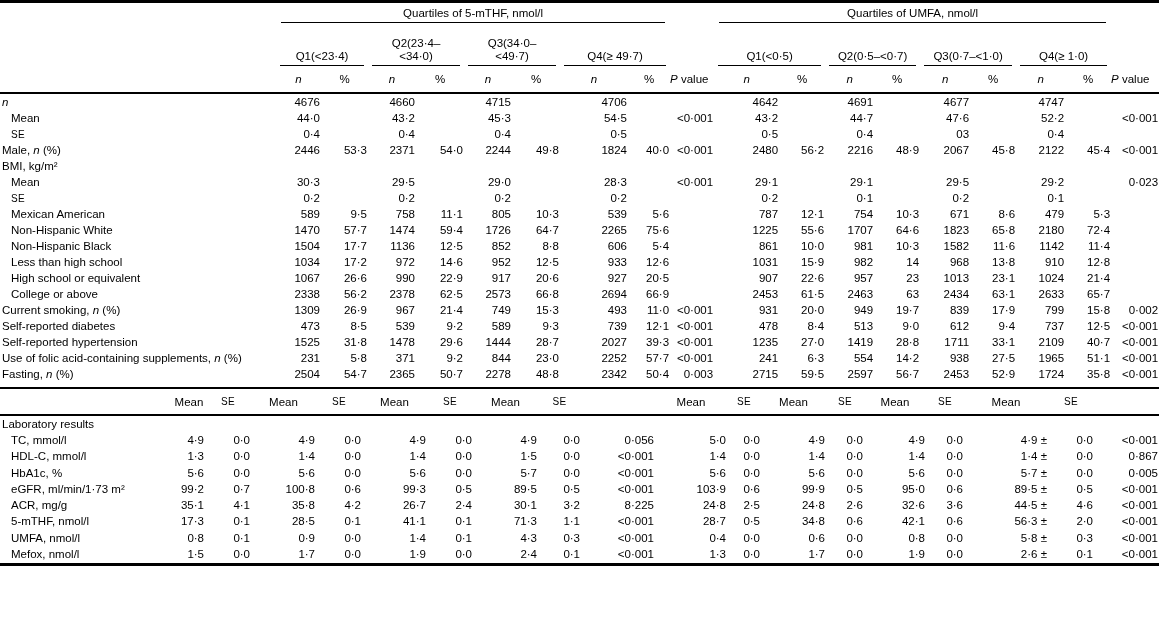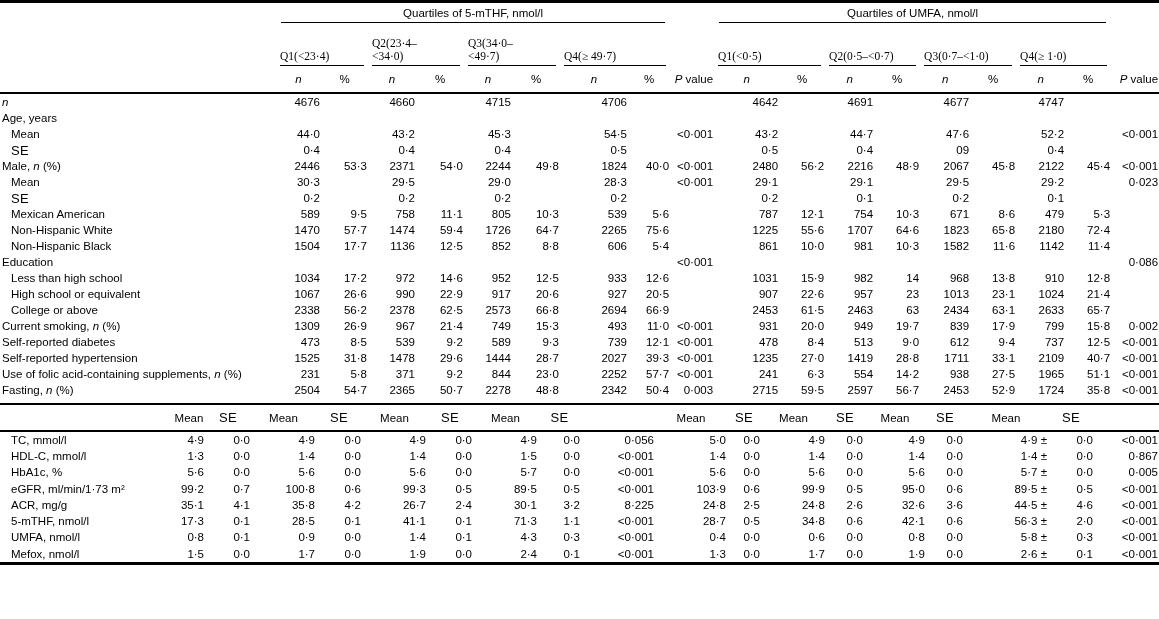--- a/index.html
+++ b/index.html
@@ -12,35 +12,35 @@
   table{border-collapse:collapse;table-layout:fixed;width:1159px;}
   th,td{font-weight:400;padding:0;white-space:nowrap;vertical-align:middle;}
   i{font-style:italic;}
 
   
   #tblA{border-top:3px solid #000;}
   #tblA thead tr.r1 th{height:23px;}
   #tblA thead tr.r2 th{height:40px;vertical-align:bottom;}
   #tblA thead tr.r3 th{height:26px;border-bottom:2.5px solid #000;}
   th.grp .u{display:block;border-bottom:1.5px solid #000;padding-bottom:3px;margin:0 5px;text-align:center;}
-  th.q .u{display:block;border-bottom:1.5px solid #000;padding-bottom:2px;margin:0 4px;text-align:left;font-family:Liberation Serif, serif;}
+  th.q .u{display:block;border-bottom:1.5px solid #000;padding-bottom:2px;margin:0 4px;text-align:center;}
   th.q .t{display:inline-block;max-width:74px;white-space:normal;line-height:13px;}
   th.nh,th.ph{text-align:center;}
-  th.pv{text-align:right;padding-right:1px;margin-top:8px;}
+  th.pv{text-align:left;padding-right:1px;margin-top:8px;}
   td.num{text-align:right;padding-right:1px;}
   td.lbl{text-align:left;padding-left:2px;}
   td.lbl.ind{padding-left:11px;}
   #tblA tbody td{height:16px;line-height:13px;}
 
   
   #tblB{margin-top:5px;border-bottom:3px solid #000;}
   #tblB thead th{height:25px;border-top:2px solid #000;border-bottom:2.5px solid #000;text-align:center;}
   #tblB tbody td{height:16.3px;line-height:13px;}
 
-  .sc{font-size:13px;letter-spacing:.4px;}
+  .sc{font-size:10px;letter-spacing:.4px;}
 </style>
 </head>
 <body>
 
 <div class="wrap">
   <table id="tblA">
       <colgroup>
         <col style="width: 276px;">
         <col style="width: 45px;">
         <col style="width: 47px;">
@@ -140,41 +140,20 @@
           <td class="num"></td>
           <td class="num">4691</td>
           <td class="num"></td>
           <td class="num">4677</td>
           <td class="num"></td>
           <td class="num">4747</td>
           <td class="num"></td>
           <td class="num pcell"></td>
         </tr>
         <tr>
-          <td class="lbl">Age, years</td>
-          <td class="num"></td>
-          <td class="num"></td>
-          <td class="num"></td>
-          <td class="num"></td>
-          <td class="num"></td>
-          <td class="num"></td>
-          <td class="num"></td>
-          <td class="num"></td>
-          <td class="num pcell"></td>
-          <td class="num"></td>
-          <td class="num"></td>
-          <td class="num"></td>
-          <td class="num"></td>
-          <td class="num"></td>
-          <td class="num"></td>
-          <td class="num"></td>
-          <td class="num"></td>
-          <td class="num pcell"></td>
-        </tr>
-        <tr>
           <td class="lbl ind">Mean</td>
           <td class="num">44·0</td>
           <td class="num"></td>
           <td class="num">43·2</td>
           <td class="num"></td>
           <td class="num">45·3</td>
           <td class="num"></td>
           <td class="num">54·5</td>
           <td class="num"></td>
           <td class="num pcell">&lt;0·001</td>
@@ -196,21 +175,21 @@
           <td class="num"></td>
           <td class="num">0·4</td>
           <td class="num"></td>
           <td class="num">0·5</td>
           <td class="num"></td>
           <td class="num pcell"></td>
           <td class="num">0·5</td>
           <td class="num"></td>
           <td class="num">0·4</td>
           <td class="num"></td>
-          <td class="num">09</td>
+          <td class="num">03</td>
           <td class="num"></td>
           <td class="num">0·4</td>
           <td class="num"></td>
           <td class="num pcell"></td>
         </tr>
         <tr>
           <td class="lbl">Male, <i>n</i> (%)</td>
           <td class="num">2446</td>
           <td class="num">53·3</td>
           <td class="num">2371</td>
@@ -224,20 +203,41 @@
           <td class="num">56·2</td>
           <td class="num">2216</td>
           <td class="num">48·9</td>
           <td class="num">2067</td>
           <td class="num">45·8</td>
           <td class="num">2122</td>
           <td class="num">45·4</td>
           <td class="num pcell">&lt;0·001</td>
         </tr>
         <tr>
+          <td class="lbl">BMI, kg/m²</td>
+          <td class="num"></td>
+          <td class="num"></td>
+          <td class="num"></td>
+          <td class="num"></td>
+          <td class="num"></td>
+          <td class="num"></td>
+          <td class="num"></td>
+          <td class="num"></td>
+          <td class="num pcell"></td>
+          <td class="num"></td>
+          <td class="num"></td>
+          <td class="num"></td>
+          <td class="num"></td>
+          <td class="num"></td>
+          <td class="num"></td>
+          <td class="num"></td>
+          <td class="num"></td>
+          <td class="num pcell"></td>
+        </tr>
+        <tr>
           <td class="lbl ind">Mean</td>
           <td class="num">30·3</td>
           <td class="num"></td>
           <td class="num">29·5</td>
           <td class="num"></td>
           <td class="num">29·0</td>
           <td class="num"></td>
           <td class="num">28·3</td>
           <td class="num"></td>
           <td class="num pcell">&lt;0·001</td>
@@ -327,41 +327,20 @@
           <td class="num pcell"></td>
           <td class="num">861</td>
           <td class="num">10·0</td>
           <td class="num">981</td>
           <td class="num">10·3</td>
           <td class="num">1582</td>
           <td class="num">11·6</td>
           <td class="num">1142</td>
           <td class="num">11·4</td>
           <td class="num pcell"></td>
-        </tr>
-        <tr>
-          <td class="lbl">Education</td>
-          <td class="num"></td>
-          <td class="num"></td>
-          <td class="num"></td>
-          <td class="num"></td>
-          <td class="num"></td>
-          <td class="num"></td>
-          <td class="num"></td>
-          <td class="num"></td>
-          <td class="num pcell">&lt;0·001</td>
-          <td class="num"></td>
-          <td class="num"></td>
-          <td class="num"></td>
-          <td class="num"></td>
-          <td class="num"></td>
-          <td class="num"></td>
-          <td class="num"></td>
-          <td class="num"></td>
-          <td class="num pcell">0·086</td>
         </tr>
         <tr>
           <td class="lbl ind">Less than high school</td>
           <td class="num">1034</td>
           <td class="num">17·2</td>
           <td class="num">972</td>
           <td class="num">14·6</td>
           <td class="num">952</td>
           <td class="num">12·5</td>
           <td class="num">933</td>
@@ -566,20 +545,41 @@
           <th class="mh sc">SE</th>
           <th class="mh">Mean</th>
           <th class="mh sc">SE</th>
           <th class="mh">Mean</th>
           <th class="mh sc">SE</th>
           <th class="pcol"></th>
         </tr>
       </thead>
       <tbody>
         <tr>
+          <td class="lbl">Laboratory results</td>
+          <td class="num"></td>
+          <td class="num"></td>
+          <td class="num"></td>
+          <td class="num"></td>
+          <td class="num"></td>
+          <td class="num"></td>
+          <td class="num"></td>
+          <td class="num"></td>
+          <td class="num pcell"></td>
+          <td class="num"></td>
+          <td class="num"></td>
+          <td class="num"></td>
+          <td class="num"></td>
+          <td class="num"></td>
+          <td class="num"></td>
+          <td class="num"></td>
+          <td class="num"></td>
+          <td class="num pcell"></td>
+        </tr>
+        <tr>
           <td class="lbl ind">TC, mmol/l</td>
           <td class="num">4·9</td>
           <td class="num">0·0</td>
           <td class="num">4·9</td>
           <td class="num">0·0</td>
           <td class="num">4·9</td>
           <td class="num">0·0</td>
           <td class="num">4·9</td>
           <td class="num">0·0</td>
           <td class="num pcell">0·056</td>

